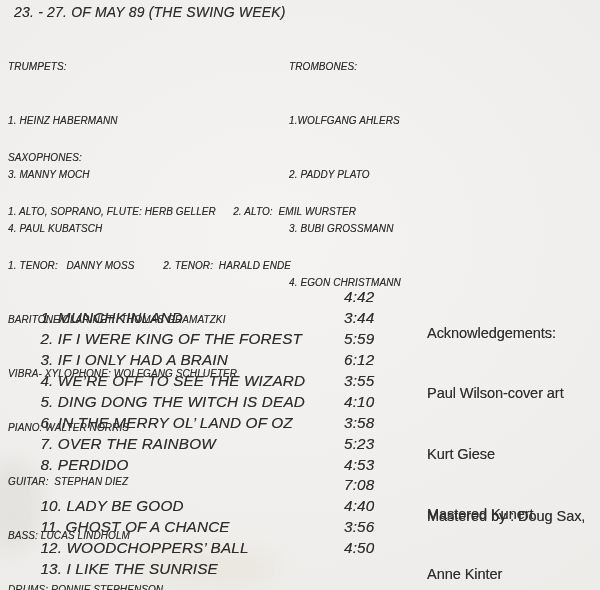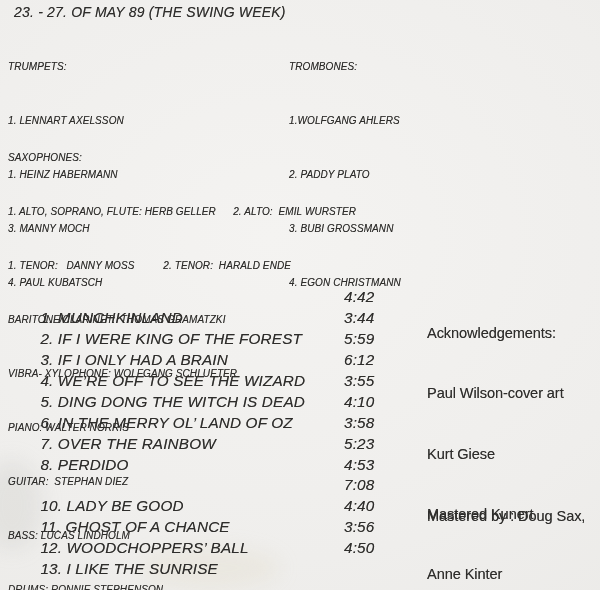--- a/index.html
+++ b/index.html
@@ -92,21 +92,20 @@
 
 <div class="page">
 
   <div class="smudge smudge-1"></div>
   <div class="smudge smudge-2"></div>
 
   <div class="date-line">23. - 27. OF MAY 89 (THE SWING WEEK)</div>
 
   <div class="personnel col-left">
     <div>TRUMPETS:</div>
-    <div>1. LENNART AXELSSON</div>
     <div>1. HEINZ HABERMANN</div>
     <div>3. MANNY MOCH</div>
     <div>4. PAUL KUBATSCH</div>
   </div>
 
   <div class="personnel col-right">
     <div>TROMBONES:</div>
     <div>1.WOLFGANG AHLERS</div>
     <div>2. PADDY PLATO</div>
     <div>3. BUBI GROSSMANN</div>

